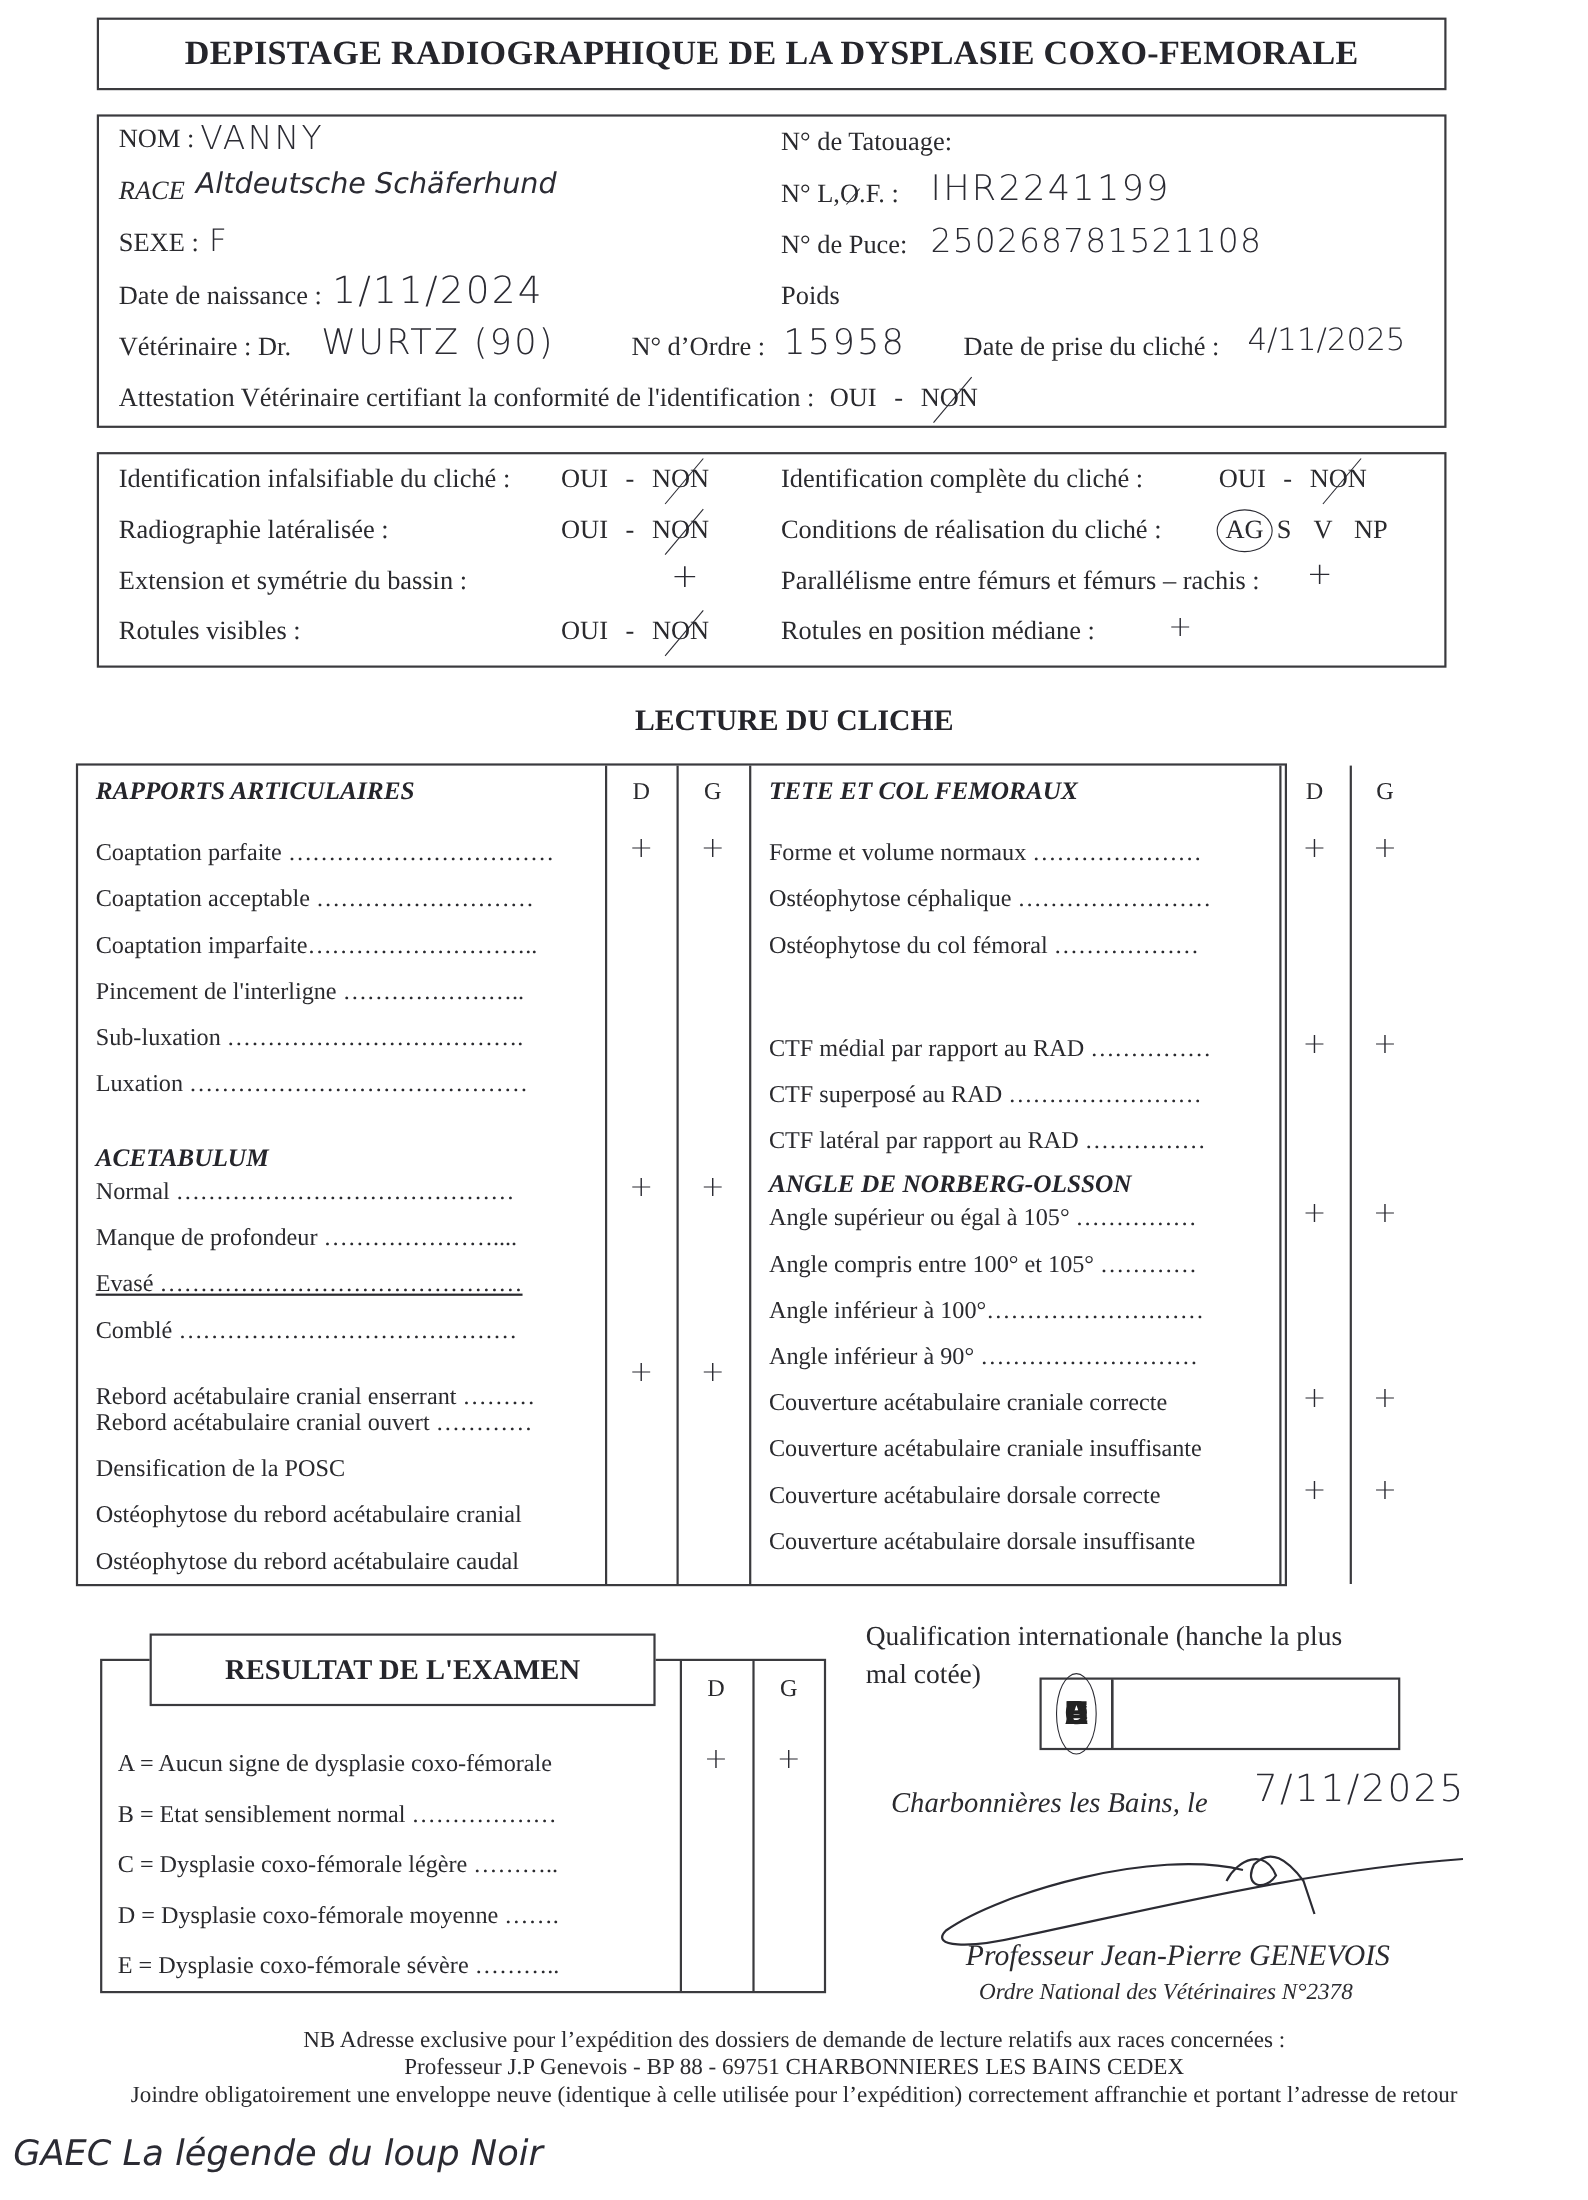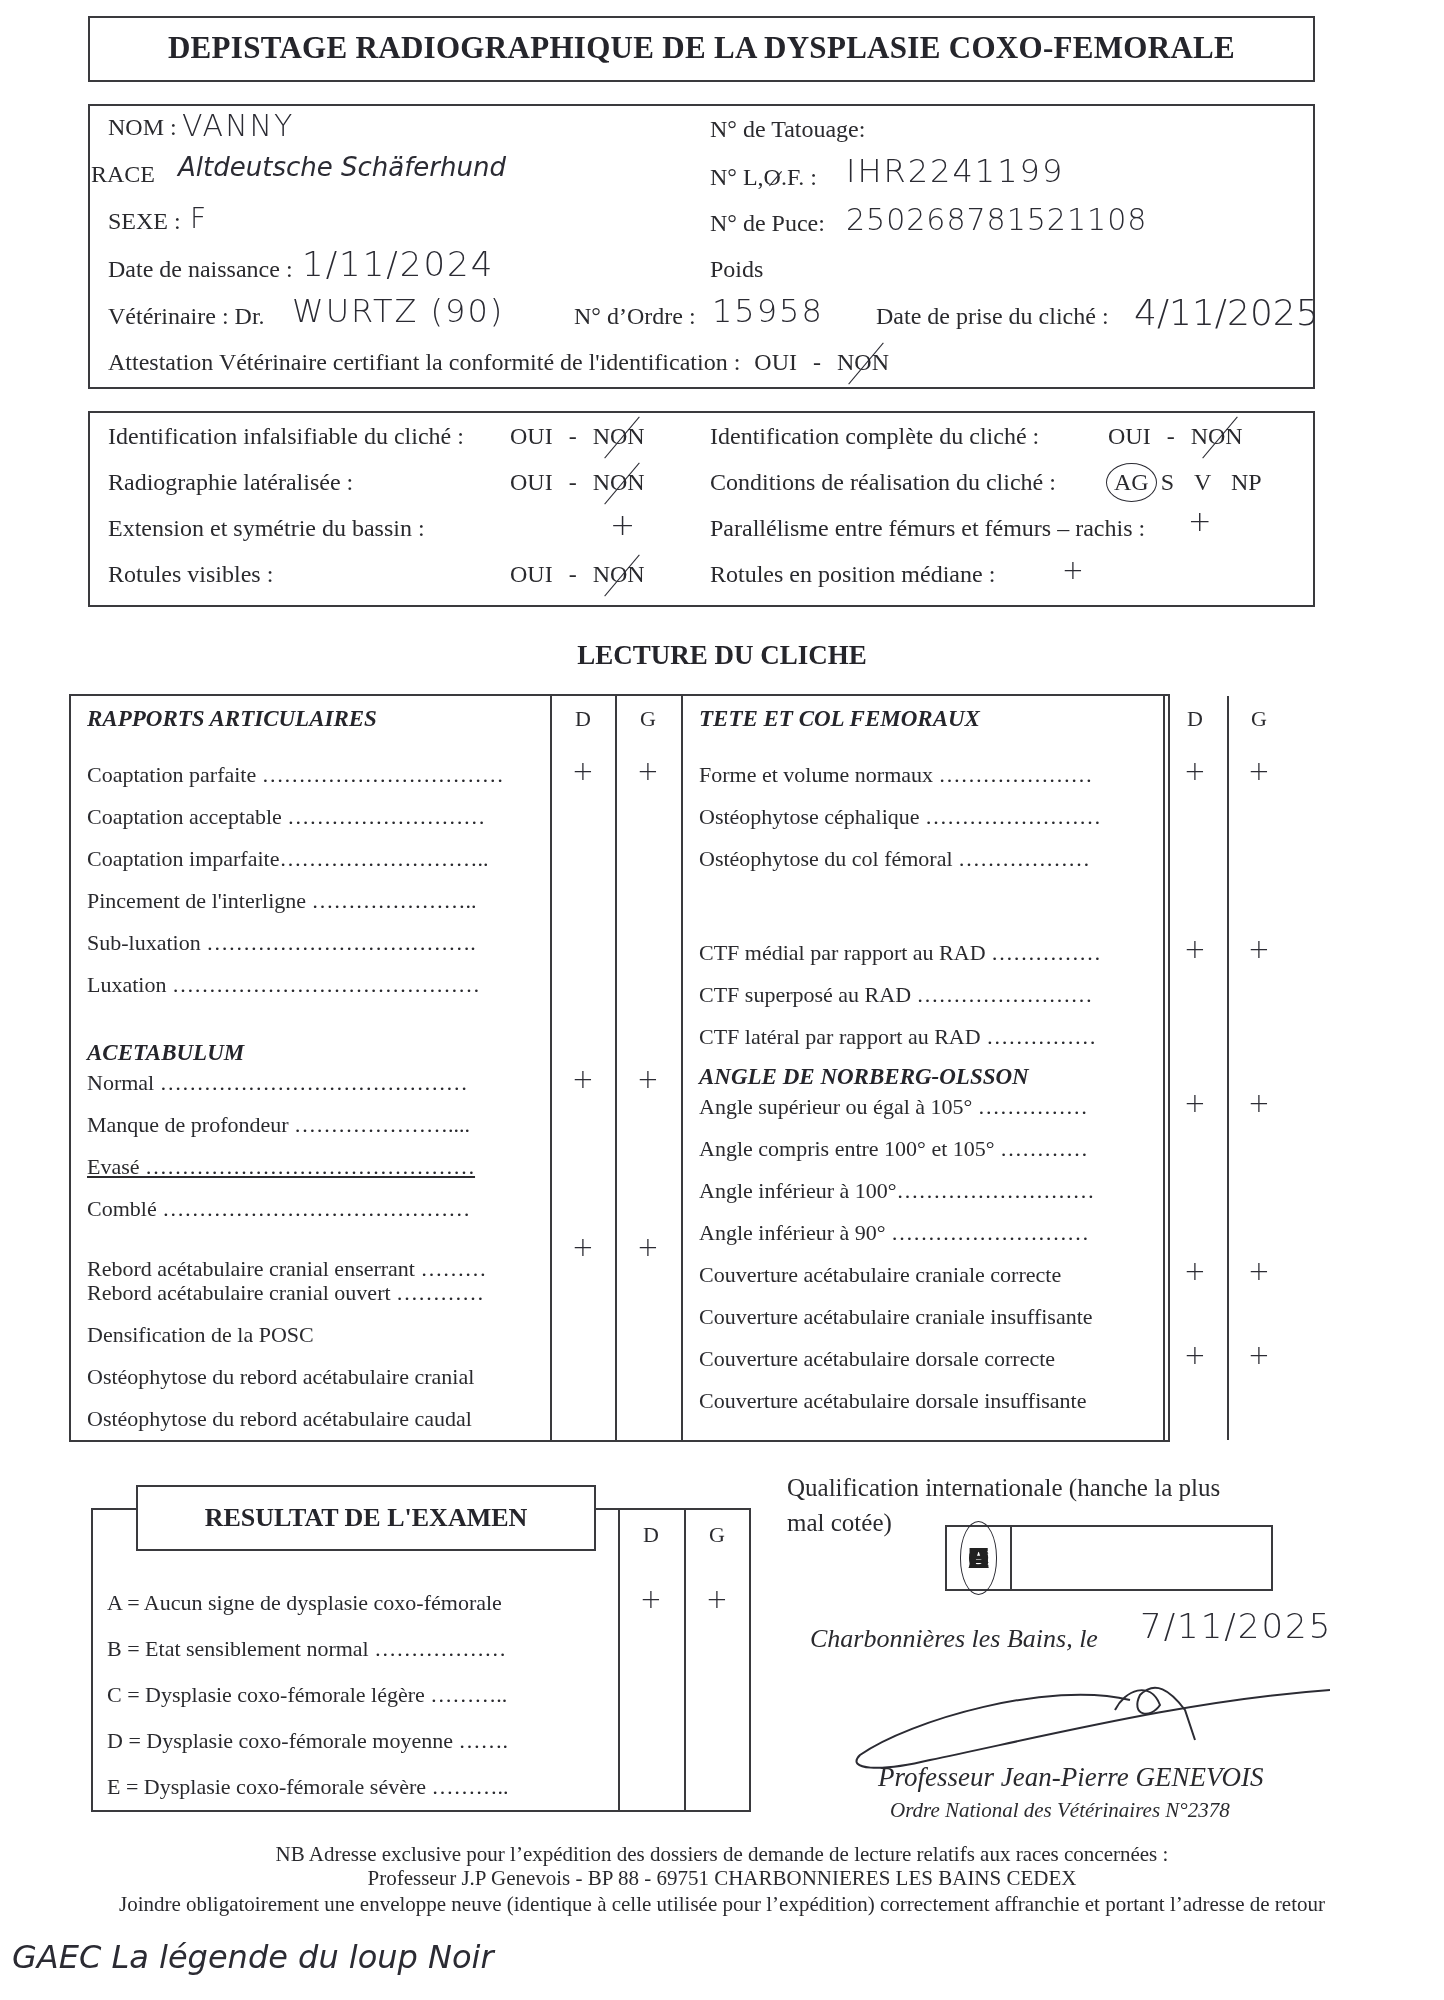--- a/index.html
+++ b/index.html
@@ -27,37 +27,37 @@
 <body>
 
 <div class="box" style="left:88px;top:16px;width:1227px;height:66px;">
   <div class="title" style="top:12px;">DEPISTAGE RADIOGRAPHIQUE DE LA DYSPLASIE COXO-FEMORALE</div>
 </div>
 
 <div class="box" style="left:88px;top:104px;width:1227px;height:285px;">
   <span class="lbl" style="left:18px;top:8px;">NOM :</span>
   <span class="hw" style="left:92px;top:2px;font-size:30px;">VANNY</span>
 
-  <span class="lbl" style="left:1px;top:55px;">RACE</span>
+  <span class="lbl" style="left:18px;top:55px;font-style:italic;">RACE</span>
   <span class="hw" style="left:88px;top:46px;font-size:26px;letter-spacing:0;font-style:italic;">Altdeutsche Schäferhund</span>
 
   <span class="lbl" style="left:18px;top:102px;">SEXE :</span>
   <span class="hw" style="left:100px;top:96px;font-size:28px;">F</span>
 
   <span class="lbl" style="left:18px;top:150px;">Date de naissance :</span>
   <span class="hw" style="left:212px;top:138px;font-size:34px;">1/11/2024</span>
 
   <span class="lbl" style="left:18px;top:197px;">Vétérinaire : Dr.</span>
   <span class="hw" style="left:202px;top:186px;font-size:32px;">WURTZ (90)</span>
 
   <span class="lbl" style="left:484px;top:197px;">N° d’Ordre :</span>
   <span class="hw" style="left:622px;top:186px;font-size:32px;">15958</span>
 
   <span class="lbl" style="left:786px;top:197px;">Date de prise du cliché :</span>
-  <span class="hw" style="left:1044px;top:186px;font-size:36px;letter-spacing:0;">4/11/2025</span>
+  <span class="hw" style="left:1044px;top:186px;font-size:28px;letter-spacing:0;">4/11/2025</span>
 
   <span class="lbl" style="left:620px;top:10px;">N° de Tatouage:</span>
 
   <span class="lbl" style="left:620px;top:58px;">
     <span>N° L,</span><span class="strike">O</span><span>.F. :</span>
   </span>
   <span class="hw" style="left:756px;top:46px;font-size:32px;">IHR2241199</span>
 
   <span class="lbl" style="left:620px;top:104px;">N° de Puce:</span>
   <span class="hw" style="left:756px;top:96px;font-size:30px;letter-spacing:1px;">250268781521108</span>

